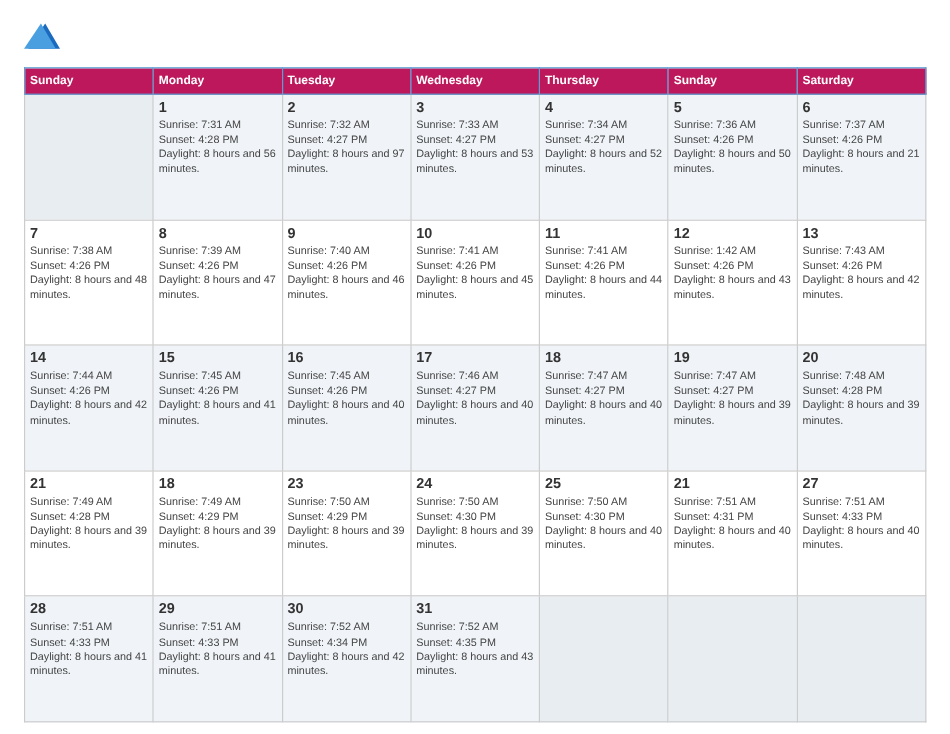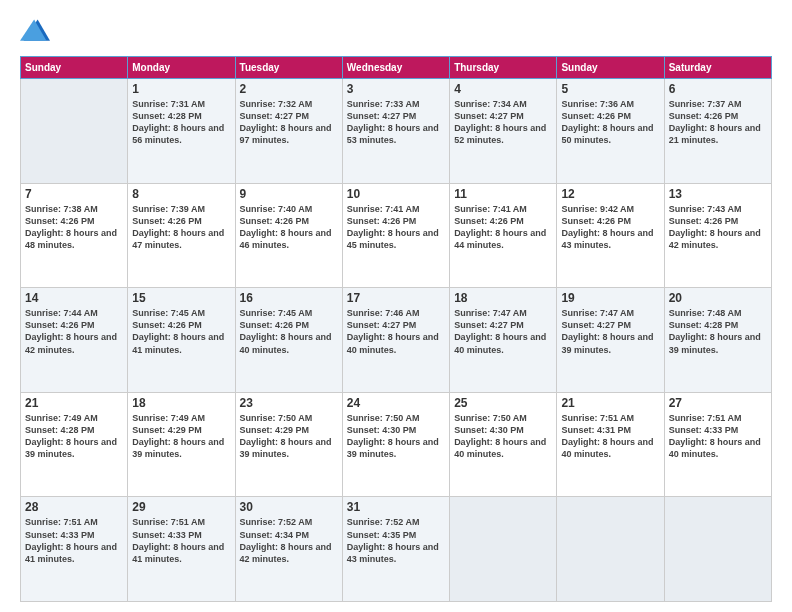--- a/index.html
+++ b/index.html
@@ -84,21 +84,20 @@
       font-size: 12px;
       font-weight: bold;
       color: #333;
       display: block;
       margin-bottom: 2px;
     }
     .day-info {
       font-size: 9px;
       color: #444;
       line-height: 1.35;
-      font-weight: bold;
     }
     .row-shade td {
       background: #f0f4f8;
     }
     .row-shade td.empty {
       background: #e8edf2;
     }
   </style>
 </head>
 <body>
@@ -177,21 +176,21 @@
           <td>
             <span class="day-num">10</span>
             <div class="day-info"><span>Sunrise: 7:41 AM</span><br><span>Sunset: 4:26 PM</span><br><span>Daylight: 8 hours and 45 minutes.</span></div>
           </td>
           <td>
             <span class="day-num">11</span>
             <div class="day-info"><span>Sunrise: 7:41 AM</span><br><span>Sunset: 4:26 PM</span><br><span>Daylight: 8 hours and 44 minutes.</span></div>
           </td>
           <td>
             <span class="day-num">12</span>
-            <div class="day-info"><span>Sunrise: 9:42 AM</span><br><span>Sunset: 4:26 PM</span><br><span>Daylight: 8 hours and 43 minutes.</span></div>
+            <div class="day-info"><span>Sunrise: 1:42 AM</span><br><span>Sunset: 4:26 PM</span><br><span>Daylight: 8 hours and 43 minutes.</span></div>
           </td>
           <td>
             <span class="day-num">13</span>
             <div class="day-info"><span>Sunrise: 7:43 AM</span><br><span>Sunset: 4:26 PM</span><br><span>Daylight: 8 hours and 42 minutes.</span></div>
           </td>
         </tr>
         <tr class="row-shade">
           <td>
             <span class="day-num">14</span>
             <div class="day-info"><span>Sunrise: 7:44 AM</span><br><span>Sunset: 4:26 PM</span><br><span>Daylight: 8 hours and 42 minutes.</span></div>

